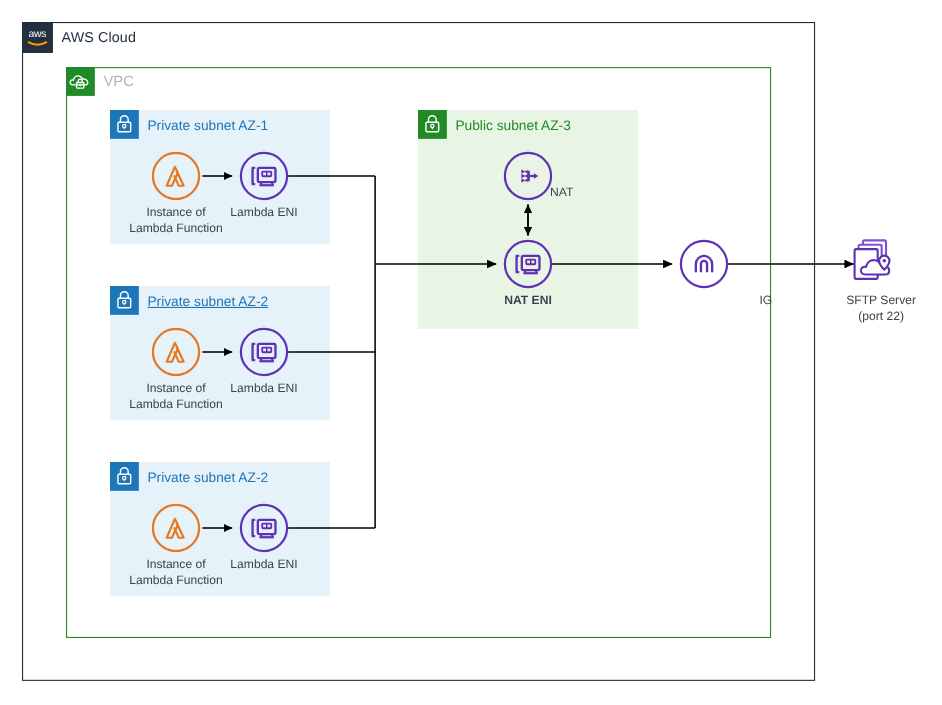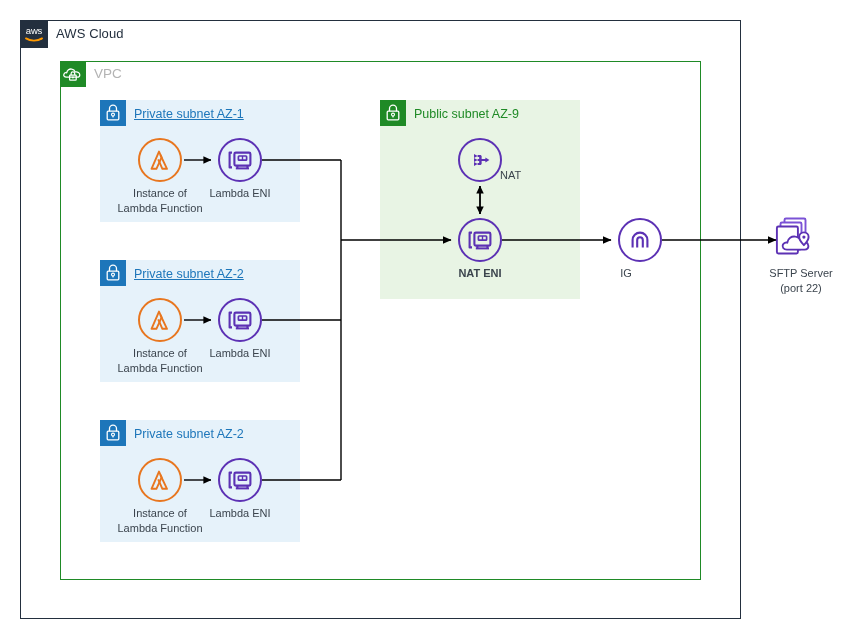--- a/index.html
+++ b/index.html
@@ -96,21 +96,21 @@
   <div class="subnet private" style="left:100px;top:100px;width:200px;height:122px;"></div>
   <div class="subnet-icon private" style="left:100px;top:100px;">
     <svg width="26" height="26" viewBox="0 0 26 26">
       <rect x="0" y="0" width="26" height="26" fill="#1d76ba"></rect>
       <rect x="7.2" y="11.2" width="11.6" height="8.6" rx="1" fill="none" stroke="#ffffff" stroke-width="1.3"></rect>
       <path d="M9.5 11.2 V8.7 a3.5 3.5 0 0 1 7 0 V11.2" fill="none" stroke="#ffffff" stroke-width="1.3"></path>
       <circle cx="13" cy="14.6" r="1.5" fill="none" stroke="#ffffff" stroke-width="1.1"></circle>
       <path d="M13 15.8 V17.4" stroke="#ffffff" stroke-width="1.1"></path>
     </svg>
   </div>
-  <div class="subnet-label private" style="left:134px;top:107px;text-decoration:underline;">Private subnet AZ-1</div>
+  <div class="subnet-label private" style="left:134px;top:107px;">Private subnet AZ-1</div>
 
   <div class="node-circle orange" style="left:138px;top:138px;">
     <svg width="40" height="40" viewBox="0 0 40 40">
       <path d="M11.5 28.8 L19.0 11.6 L21.6 17.3 L16.4 28.8 Z" fill="none" stroke="#e8761f" stroke-width="1.9" stroke-linejoin="round"></path>
       <path d="M20.4 15.0 L27.0 28.8 L22.4 28.8 L18.2 19.4" fill="none" stroke="#e8761f" stroke-width="1.9" stroke-linejoin="round"></path>
     </svg>
   </div>
   <div class="node-circle purple" style="left:218px;top:138px;">
     <svg width="40" height="40" viewBox="0 0 40 40">
       <path d="M12.0 12.6 H9.6 V27.4 H12.0" fill="none" stroke="#5c31b4" stroke-width="2.1" stroke-linejoin="round"></path>
@@ -192,21 +192,21 @@
   <div class="subnet public" style="left:380px;top:100px;width:200px;height:199px;"></div>
   <div class="subnet-icon public" style="left:380px;top:100px;">
     <svg width="26" height="26" viewBox="0 0 26 26">
       <rect x="0" y="0" width="26" height="26" fill="#1f8a26"></rect>
       <rect x="7.2" y="11.2" width="11.6" height="8.6" rx="1" fill="none" stroke="#ffffff" stroke-width="1.3"></rect>
       <path d="M9.5 11.2 V8.7 a3.5 3.5 0 0 1 7 0 V11.2" fill="none" stroke="#ffffff" stroke-width="1.3"></path>
       <circle cx="13" cy="14.6" r="1.5" fill="none" stroke="#ffffff" stroke-width="1.1"></circle>
       <path d="M13 15.8 V17.4" stroke="#ffffff" stroke-width="1.1"></path>
     </svg>
   </div>
-  <div class="subnet-label public" style="left:414px;top:107px;">Public subnet AZ-9</div>
+  <div class="subnet-label public" style="left:414px;top:107px;">Public subnet AZ-3</div>
 
   <div class="node-circle purple" style="left:458px;top:138px;">
     <svg width="40" height="40" viewBox="0 0 40 40">
       <path d="M14.0 14.0 L17.6 16.0 L14.0 18.0 Z" fill="#5c31b4"></path>
       <path d="M14.0 18.0 L17.6 20.0 L14.0 22.0 Z" fill="#5c31b4"></path>
       <path d="M14.0 22.0 L17.6 24.0 L14.0 26.0 Z" fill="#5c31b4"></path>
       <path d="M17.6 16.0 H20.4 V24.0 H17.6" fill="none" stroke="#5c31b4" stroke-width="2.0" stroke-linejoin="round"></path>
       <path d="M17.6 20.0 H27.0" stroke="#5c31b4" stroke-width="2.0"></path>
       <path d="M20.4 20.0 V16.0 M20.4 20.0 V24.0" stroke="#5c31b4" stroke-width="2.0"></path>
       <path d="M25.4 17.6 L29.4 20.0 L25.4 22.4 Z" fill="#5c31b4"></path>
@@ -225,21 +225,21 @@
     </svg>
   </div>
   <div class="node-label" style="left:438px;top:266px;width:84px;font-weight:bold;">NAT ENI</div>
 
   <div class="node-circle purple" style="left:618px;top:218px;">
     <svg width="40" height="40" viewBox="0 0 40 40">
       <path d="M12.6 27.6 V20.0 a7.4 7.4 0 0 1 14.8 0 V27.6" fill="none" stroke="#5c31b4" stroke-width="2.1"></path>
       <path d="M17.2 27.6 V20.0 a2.8 2.8 0 0 1 5.6 0 V27.6" fill="none" stroke="#5c31b4" stroke-width="2.1"></path>
     </svg>
   </div>
-  <div class="node-label" style="left:584px;top:266px;width:84px;">IG</div>
+  <div class="node-label" style="left:618px;top:266px;width:84px;text-align:right;">IG</div>
 
   <div class="node-plain" style="left:776px;top:216px;width:50px;height:46px;">
     <svg width="50" height="46" viewBox="0 0 50 46">
       <rect x="8.5" y="2.5" width="21" height="27" rx="1.4" fill="#ffffff" stroke="#7b52d6" stroke-width="1.9"></rect>
       <rect x="4.5" y="6.5" width="21" height="27" rx="1.4" fill="#ffffff" stroke="#7b52d6" stroke-width="1.9"></rect>
       <rect x="0.9" y="10.5" width="21" height="27" rx="1.4" fill="#ffffff" stroke="#5c31b4" stroke-width="1.9"></rect>
       <path d="M11.0 33.6 C7.4 33.6 5.9 31.0 6.9 28.7 C7.7 26.8 9.9 26.2 11.3 26.7
                C11.8 22.4 15.7 19.8 19.5 20.6 C22.3 21.1 24.2 23.0 25.0 25.3
                C28.9 24.3 32.4 26.9 32.4 30.1 C32.4 32.2 30.8 33.6 28.6 33.6 Z" fill="#ffffff" stroke="#5c31b4" stroke-width="1.9" stroke-linejoin="round"></path>
       <path d="M27.9 16.4 a4.7 4.7 0 0 1 4.7 4.7 c0 3.4 -4.7 8.1 -4.7 8.1

